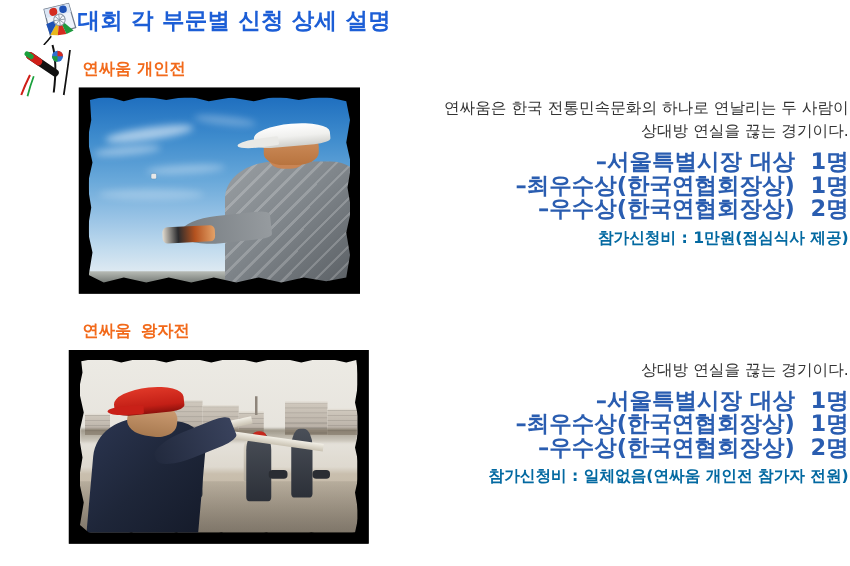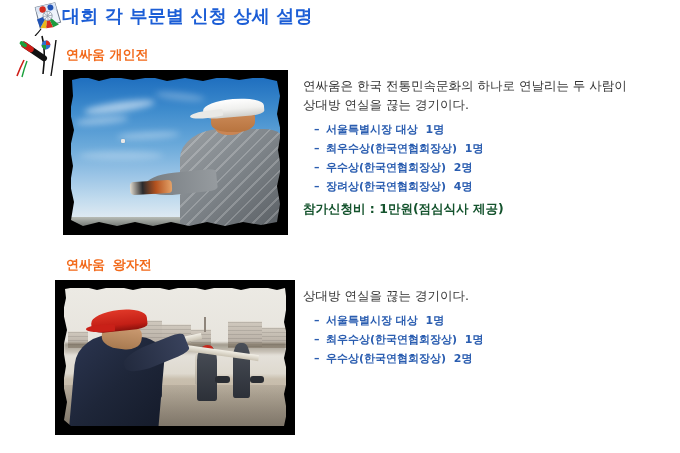--- a/index.html
+++ b/index.html
@@ -330,53 +330,54 @@
     background: #2a2d33;
     border-radius: 3px;
   }
   .bg1 { left: 68%; top: 64%; width: 7%; height: 5%; }
   .bg2 { left: 84%; top: 64%; width: 6%; height: 5%; }
 
   
   .textblock {
     position: absolute;
     width: 376px;
+    text-align: right;
   }
   .textblock.t1 { left: 303px; top: 76px; }
   .textblock.t2 { left: 303px; top: 286px; }
 
   .desc-line {
     font-size: 12.5px;
     line-height: 19px;
     color: #333333;
     white-space: nowrap;
   }
   .award-list {
     margin: 6px 0 0 0;
     padding: 0;
     list-style: none;
   }
   .award-item {
-    font-size: 11px;
+    font-size: 18px;
     line-height: 19px;
     color: #2a5db0;
     font-weight: bold;
     white-space: nowrap;
     padding-left: 11px;
   }
   .award-dash {
     display: inline-block;
     width: 12px;
     color: #2a5db0;
   }
   .fee-line {
     margin-top: 3px;
     font-size: 12.5px;
     line-height: 19px;
-    color: #14532d;
+    color: #0369a1;
     font-weight: bold;
     white-space: nowrap;
   }
 </style>
 </head>
 <body>
 
 <div class="page-header">
 
   <span class="kite-icon-top">
@@ -457,23 +458,20 @@
   <ul class="award-list">
     <li class="award-item">
       <span class="award-dash">–</span><span>서울특별시장 대상</span>&nbsp;&nbsp;<span>1명</span>
     </li>
     <li class="award-item">
       <span class="award-dash">–</span><span>최우수상(한국연협회장상)</span>&nbsp;&nbsp;<span>1명</span>
     </li>
     <li class="award-item">
       <span class="award-dash">–</span><span>우수상(한국연협회장상)</span>&nbsp;&nbsp;<span>2명</span>
     </li>
-    <li class="award-item">
-      <span class="award-dash">–</span><span>장려상(한국연협회장상)</span>&nbsp;&nbsp;<span>4명</span>
-    </li>
   </ul>
   <div class="fee-line">참가신청비 : 1만원(점심식사 제공)</div>
 </div>
 
 <div class="section-heading s2">연싸움 왕자전</div>
 
 <div class="photo-frame p2">
   <div class="photo-inner">
     <div class="sky2"></div>
     <div class="bldg b6"></div>
@@ -520,13 +518,14 @@
     <li class="award-item">
       <span class="award-dash">–</span><span>서울특별시장 대상</span>&nbsp;&nbsp;<span>1명</span>
     </li>
     <li class="award-item">
       <span class="award-dash">–</span><span>최우수상(한국연협회장상)</span>&nbsp;&nbsp;<span>1명</span>
     </li>
     <li class="award-item">
       <span class="award-dash">–</span><span>우수상(한국연협회장상)</span>&nbsp;&nbsp;<span>2명</span>
     </li>
   </ul>
+  <div class="fee-line">참가신청비 : 일체없음(연싸움 개인전 참가자 전원)</div>
 </div>
 
 </body></html>

